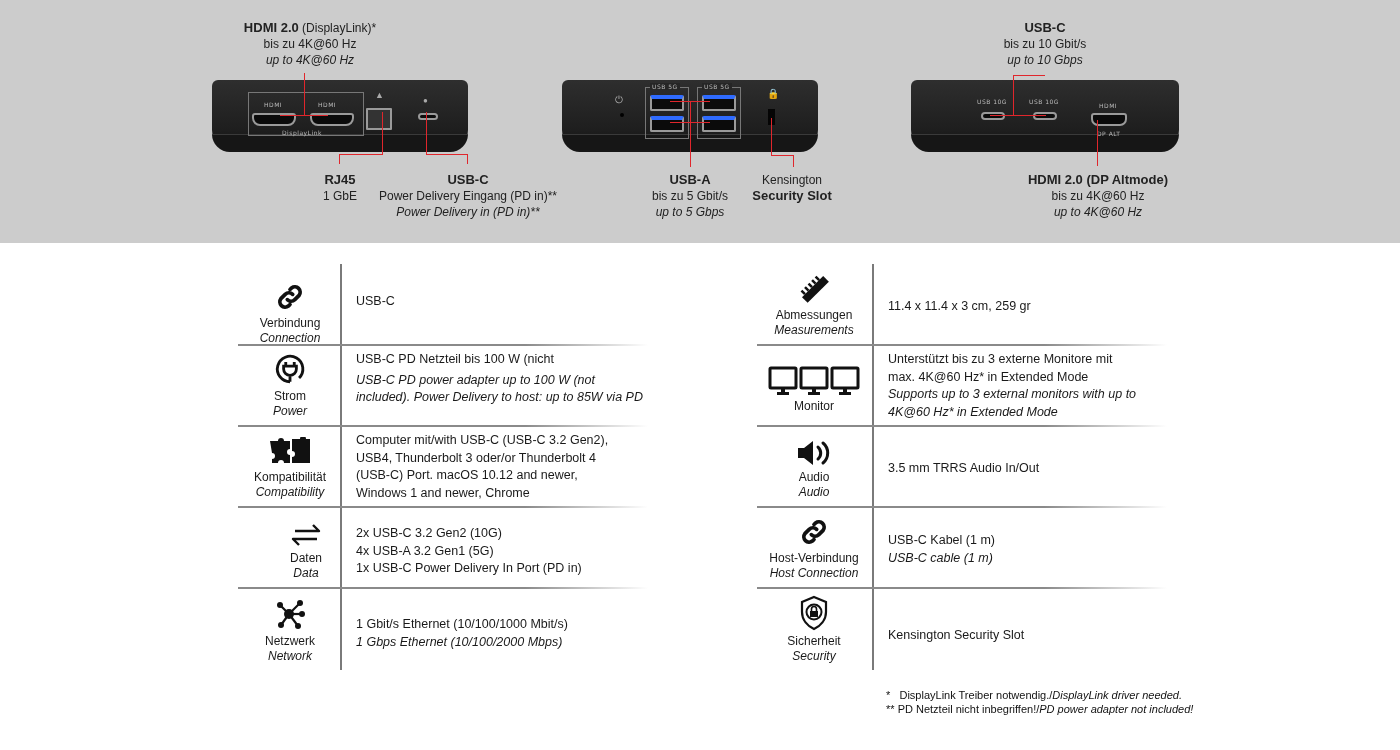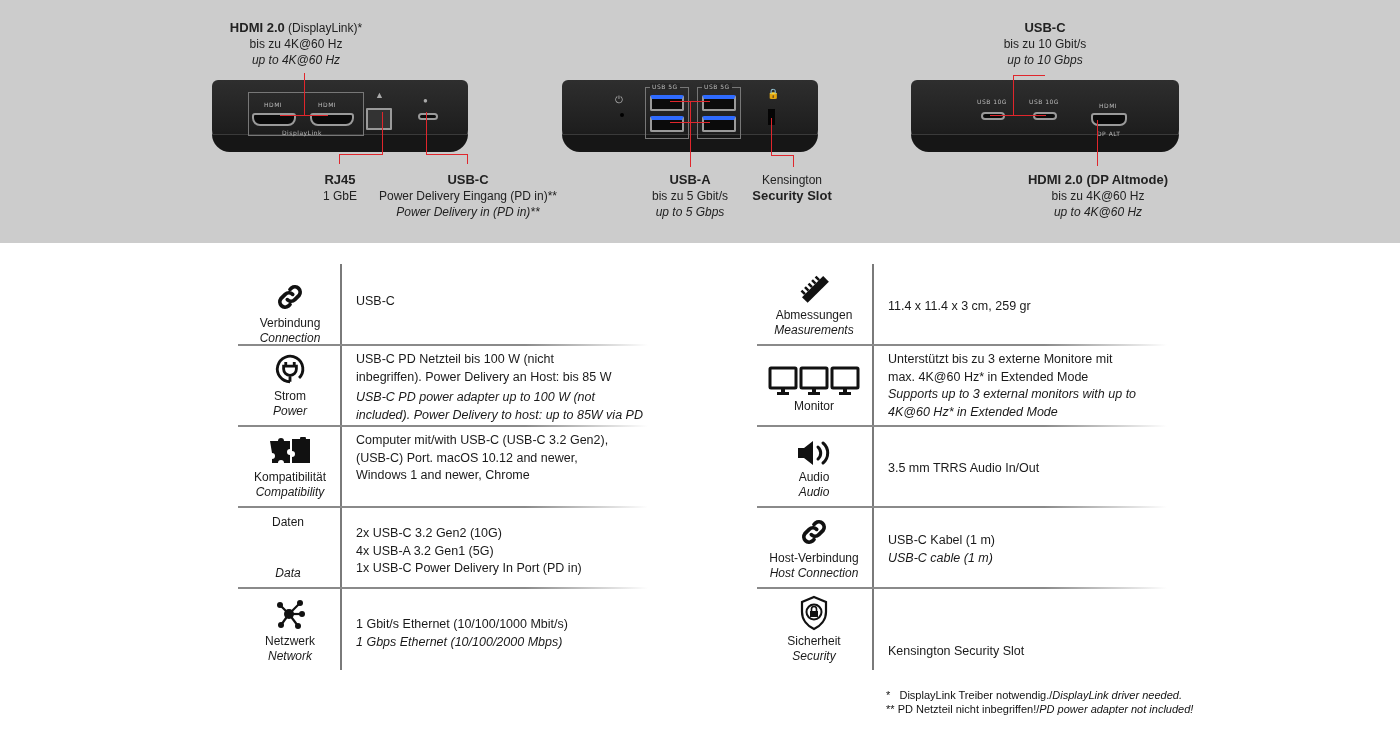--- a/index.html
+++ b/index.html
@@ -21,21 +21,21 @@
   .val i { font-style: italic; }
   .icon { display: block; margin-bottom: 3px; }
   .foot { position: absolute; font-size: 11px; line-height: 14px; color: #111; }
   .foot i { font-style: italic; }
 </style>
 </head>
 <body>
 
 <div class="top">
 
-  <div class="lbl" style="left:216px; top:20px; width:160px;">
+  <div class="lbl" style="left:230px; top:20px; width:160px;">
     <div><b>HDMI 2.0</b> <span>(DisplayLink)*</span></div>
     <div>bis zu 4K@60 Hz</div>
     <div><i>up to 4K@60 Hz</i></div>
   </div>
   <div class="dev" style="left:212px; top:80px; width:256px; height:72px;">
     <div class="base"></div>
     <div style="position:absolute; left:36px; top:12px; width:116px; height:44px; border:1px solid #777;"></div>
     <span class="ptxt" style="left:52px; top:21px;">HDMI</span>
     <span class="ptxt" style="left:106px; top:21px;">HDMI</span>
     <span class="ptxt" style="left:70px; top:49px;">DisplayLink</span>
@@ -146,40 +146,40 @@
   <div class="cat" style="position:absolute; left:238px; top:348px; height:75px;">
     <svg class="icon" width="34" height="34" viewBox="0 0 24 24">
         <path d="M12 21a9 9 0 1 1 6.4-2.6" fill="none" stroke="#111" stroke-width="2"></path>
         <path d="M9 7v3M15 7v3M7.5 10h9v2a4.5 4.5 0 0 1-9 0z M12 16.5V21" fill="none" stroke="#111" stroke-width="2"></path>
       </svg>
     <span>Strom</span>
       <i>Power</i>
   </div>
   <div class="val" style="left:356px; top:351px;">
     <div>USB-C PD Netzteil bis 100 W (nicht</div>
-      <div>inbegriffen). Power Delivery an Host: bis 85 W</div>
     <div style="height:3px"></div>
     <div><i>USB-C PD power adapter up to 100 W (not</i></div>
       <div><i>included). Power Delivery to host: up to 85W via PD</i></div>
   </div>
 
   <div class="cat" style="position:absolute; left:238px; top:430px; height:74px;">
     <svg class="icon" width="44" height="30" viewBox="0 0 44 30">
         <path d="M2 4h8a3 3 0 0 1 6 0h6v8a3 3 0 0 0 0 6v8h-6a3 3 0 0 0-6 0H4v-4a3 3 0 0 0 0-6zM24 2h8a3 3 0 0 1 6 0h4v24H24v-6a3 3 0 0 0 0-6z" fill="#111"></path>
       </svg>
     <span>Kompatibilität</span>
       <i>Compatibility</i>
   </div>
   <div class="val" style="left:356px; top:432px;">
     <div>Computer mit/with USB-C (USB-C 3.2 Gen2),</div>
+      <div>USB4, Thunderbolt 3 oder/or Thunderbolt 4</div>
       <div>(USB-C) Port. macOS 10.12 and newer,</div>
       <div>Windows 1 and newer, Chrome</div>
   </div>
 
-  <div class="cat" style="position:absolute; left:236px; top:511px; height:74px;gap:36px;">
+  <div class="cat" style="position:absolute; left:254px; top:511px; height:74px;">
     <svg class="icon" width="34" height="26" viewBox="0 0 34 26">
         <path d="M6 9h24l-6-6M28 17H4l6 6" fill="none" stroke="#111" stroke-width="2.4" stroke-linejoin="round"></path>
       </svg>
     <span>Daten</span>
       <i>Data</i>
   </div>
   <div class="val" style="left:356px; top:525px;">
     <div>2x USB-C 3.2 Gen2 (10G)</div>
       <div>4x USB-A 3.2 Gen1 (5G)</div>
       <div>1x USB-C Power Delivery In Port (PD in)</div>
@@ -289,21 +289,21 @@
   <div class="cat" style="position:absolute; left:760px; top:592px; height:76px; width:108px;text-align:center;">
     <svg class="icon" width="32" height="36" viewBox="0 0 32 36">
         <path d="M16 2l12 5v10c0 8-5.5 14-12 17C9.5 31 4 25 4 17V7z" fill="none" stroke="#111" stroke-width="2.2"></path>
         <circle cx="16" cy="17" r="7.5" fill="none" stroke="#111" stroke-width="2"></circle>
         <rect x="12" y="16" width="8" height="6" fill="#111"></rect>
         <path d="M13.5 16v-2a2.5 2.5 0 0 1 5 0v2" fill="none" stroke="#111" stroke-width="1.6"></path>
       </svg>
     <span>Sicherheit</span>
       <i>Security</i>
   </div>
-  <div class="val" style="left:888px; top:627px;margin-top:16px;">
+  <div class="val" style="left:888px; top:627px;">
       <div>Kensington Security Slot</div>
     </div>
 </div>
 
 <div class="foot" style="left:886px; top:688px;">
   <div><span>*</span>&nbsp;&nbsp;&nbsp;<span>DisplayLink Treiber notwendig./</span><i>DisplayLink driver needed.</i></div>
   <div><span>**</span> <span>PD Netzteil nicht inbegriffen!/</span><i>PD power adapter not included!</i></div>
 </div>
 
 </body></html>

